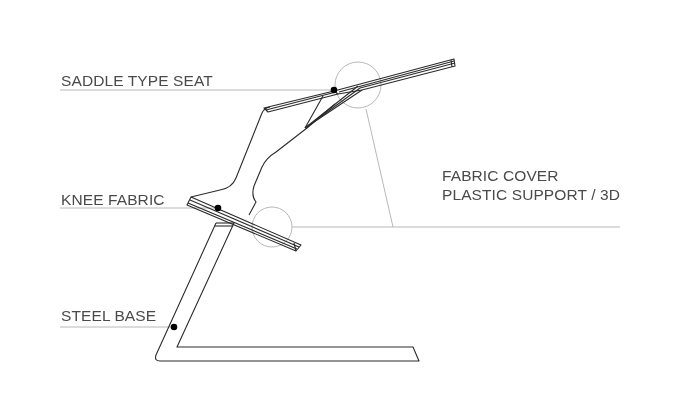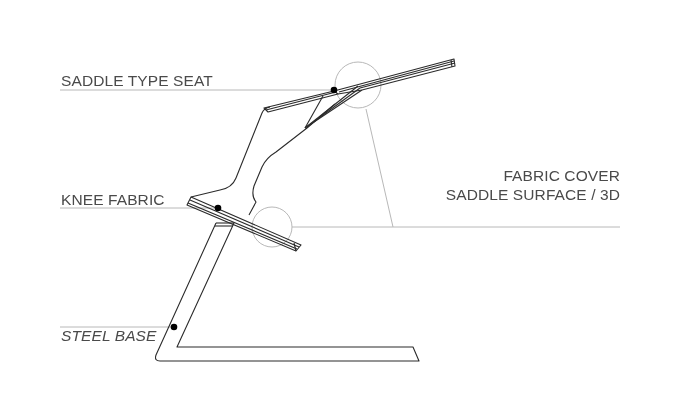--- a/index.html
+++ b/index.html
@@ -1,21 +1,21 @@
 <!DOCTYPE html>
 <html><head>
 <meta charset="utf-8">
 <style>
   html, body { margin: 0; padding: 0; background: #ffffff; }
   body { width: 680px; height: 414px; position: relative; overflow: hidden;
          font-family: "Liberation Sans", "DejaVu Sans", sans-serif; }
   #diagram { position: absolute; left: 0; top: 0; }
   .label { position: absolute; color: #4a4a4a; font-size: 15.5px; letter-spacing: 0.1px;
            white-space: nowrap; line-height: 19px; }
-  .label.right { text-align: right; }
+  .label.right { }
 </style>
 </head>
 <body>
 
 <svg id="diagram" width="680" height="414" viewBox="0 0 680 414" xmlns="http://www.w3.org/2000/svg">
 
   <g stroke="#b8b8b8" stroke-width="1" fill="none">
     <line x1="60" y1="90" x2="334" y2="90"></line>
     <line x1="60" y1="208" x2="218" y2="208"></line>
     <line x1="60" y1="327" x2="174" y2="327"></line>
@@ -54,18 +54,18 @@
 
   <g fill="#000000">
     <circle cx="334" cy="90" r="3.3"></circle>
     <circle cx="218" cy="208" r="3.3"></circle>
     <circle cx="174" cy="327" r="3.3"></circle>
   </g>
 </svg>
 
 <div class="label" style="left:61px; top:71px;">SADDLE TYPE SEAT</div>
 <div class="label" style="left:61px; top:190px;">KNEE FABRIC</div>
-<div class="label" style="left:61px; top:326px;font-style:italic;">STEEL BASE</div>
+<div class="label" style="left:61px; top:306px;">STEEL BASE</div>
 
 <div class="label right" style="right:60px; top:166px;">
   <div>FABRIC COVER</div>
-  <div>SADDLE SURFACE / 3D</div>
+  <div>PLASTIC SUPPORT / 3D</div>
 </div>
 
 </body></html>

